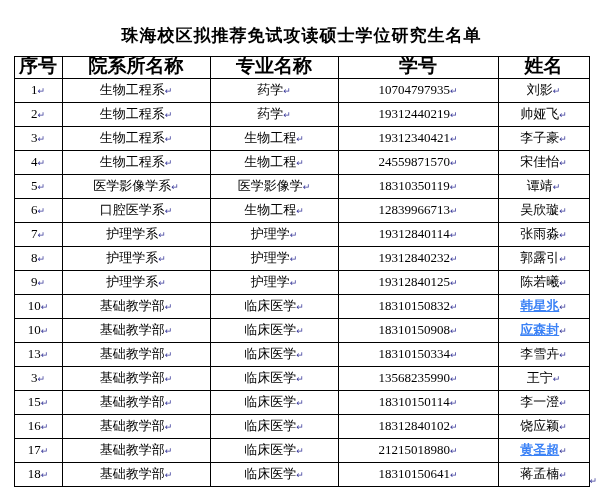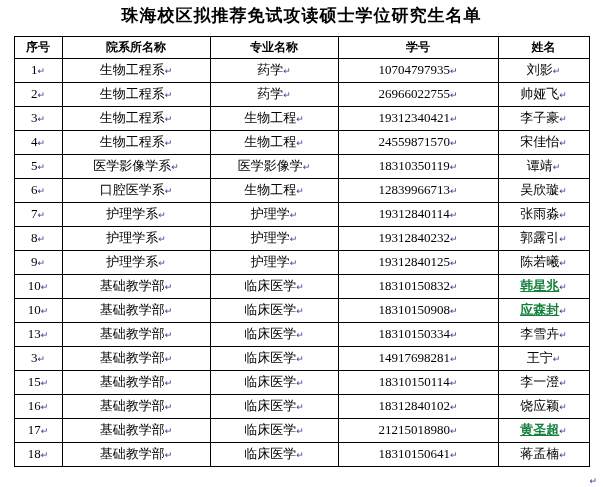--- a/index.html
+++ b/index.html
@@ -19,21 +19,21 @@
     height: 487px;
     position: relative;
     box-sizing: border-box;
   }
   .doc-title {
     text-align: center;
     font-family: "Liberation Serif", serif;
     font-weight: bold;
     font-size: 17px;
     letter-spacing: 1px;
-    padding-top: 4px;
+    padding-top: 24px;
     padding-bottom: 9px;
     color: #000;
   }
   table.roster {
     border-collapse: collapse;
     margin: 0 auto;
     width: 575px;
     table-layout: fixed;
   }
   table.roster th, table.roster td {
@@ -42,42 +42,43 @@
     font-family: "Liberation Serif", serif;
     text-align: center;
     height: 21px;
     line-height: 21px;
     padding: 0;
     white-space: nowrap;
     overflow: hidden;
   }
   table.roster thead th {
     font-weight: bold;
-    font-size: 12px;
+    font-size: 19px;
+    font-family: Liberation Mono, monospace;
   }
   col.c-seq { width: 48px; }
   col.c-dept { width: 148px; }
   col.c-major { width: 128px; }
   col.c-id { width: 160px; }
   col.c-name { width: 91px; }
 
   td.seq, td.sid {
     font-family: "Liberation Serif", serif;
   }
   .cell-inner {
     display: inline-block;
   }
   
   .mark {
     color: #3a3a9a;
     font-size: 9px;
     vertical-align: baseline;
   }
   .name-hl {
-    color: #15803d;
+    color: #3b82f6;
     font-weight: bold;
     text-decoration: underline;
   }
   .corner-mark {
     position: absolute;
     right: 6px;
     bottom: 1px;
     font-size: 9px;
     color: #3a3a9a;
   }
@@ -111,21 +112,21 @@
           <td class="seq"><span class="cell-inner">1</span><span class="mark">↵</span></td>
           <td class=""><span class="cell-inner">生物工程系</span><span class="mark">↵</span></td>
           <td class=""><span class="cell-inner">药学</span><span class="mark">↵</span></td>
           <td class="sid"><span class="cell-inner">10704797935</span><span class="mark">↵</span></td>
           <td class=""><span class="cell-inner">刘影</span><span class="mark">↵</span></td>
         </tr>
         <tr>
           <td class="seq"><span class="cell-inner">2</span><span class="mark">↵</span></td>
           <td class=""><span class="cell-inner">生物工程系</span><span class="mark">↵</span></td>
           <td class=""><span class="cell-inner">药学</span><span class="mark">↵</span></td>
-          <td class="sid"><span class="cell-inner">26966022755</span><span class="mark">↵</span></td>
+          <td class="sid"><span class="cell-inner">19312440219</span><span class="mark">↵</span></td>
           <td class=""><span class="cell-inner">帅娅飞</span><span class="mark">↵</span></td>
         </tr>
         <tr>
           <td class="seq"><span class="cell-inner">3</span><span class="mark">↵</span></td>
           <td class=""><span class="cell-inner">生物工程系</span><span class="mark">↵</span></td>
           <td class=""><span class="cell-inner">生物工程</span><span class="mark">↵</span></td>
           <td class="sid"><span class="cell-inner">19312340421</span><span class="mark">↵</span></td>
           <td class=""><span class="cell-inner">李子豪</span><span class="mark">↵</span></td>
         </tr>
         <tr>
@@ -188,21 +189,21 @@
           <td class="seq"><span class="cell-inner">13</span><span class="mark">↵</span></td>
           <td class=""><span class="cell-inner">基础教学部</span><span class="mark">↵</span></td>
           <td class=""><span class="cell-inner">临床医学</span><span class="mark">↵</span></td>
           <td class="sid"><span class="cell-inner">18310150334</span><span class="mark">↵</span></td>
           <td class=""><span class="cell-inner">李雪卉</span><span class="mark">↵</span></td>
         </tr>
         <tr>
           <td class="seq"><span class="cell-inner">3</span><span class="mark">↵</span></td>
           <td class=""><span class="cell-inner">基础教学部</span><span class="mark">↵</span></td>
           <td class=""><span class="cell-inner">临床医学</span><span class="mark">↵</span></td>
-          <td class="sid"><span class="cell-inner">14917698281</span><span class="mark">↵</span></td>
+          <td class="sid"><span class="cell-inner">13568235990</span><span class="mark">↵</span></td>
           <td class=""><span class="cell-inner">王宁</span><span class="mark">↵</span></td>
         </tr>
         <tr>
           <td class="seq"><span class="cell-inner">15</span><span class="mark">↵</span></td>
           <td class=""><span class="cell-inner">基础教学部</span><span class="mark">↵</span></td>
           <td class=""><span class="cell-inner">临床医学</span><span class="mark">↵</span></td>
           <td class="sid"><span class="cell-inner">18310150114</span><span class="mark">↵</span></td>
           <td class=""><span class="cell-inner">李一澄</span><span class="mark">↵</span></td>
         </tr>
         <tr>

